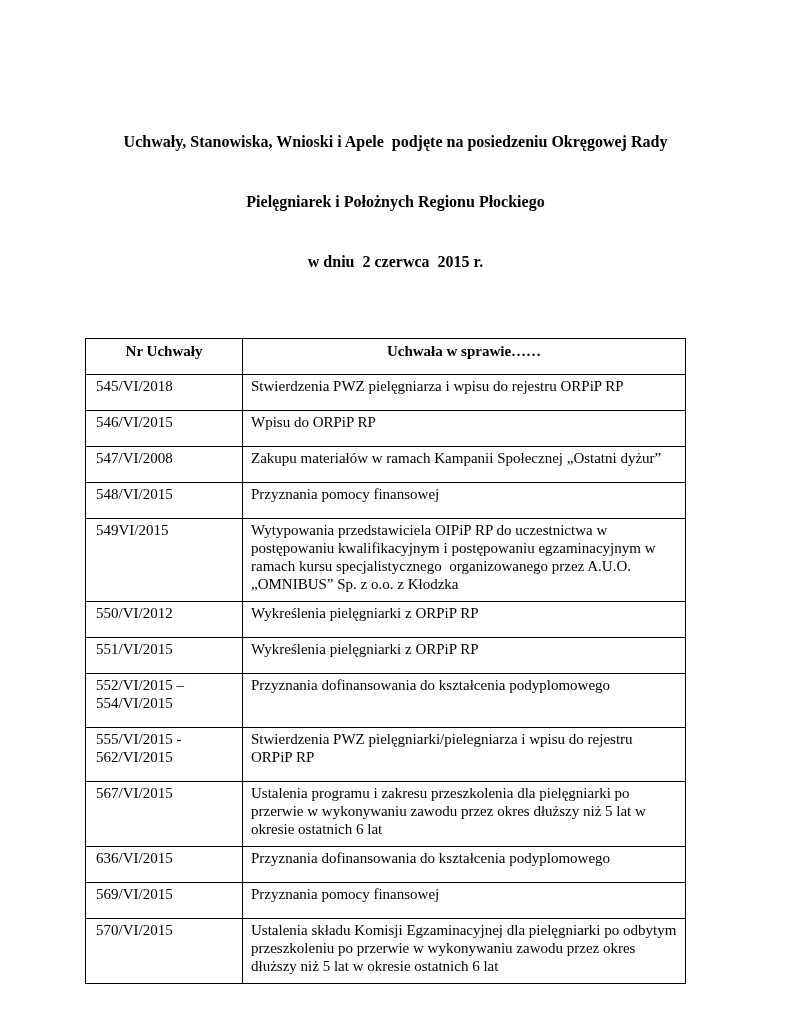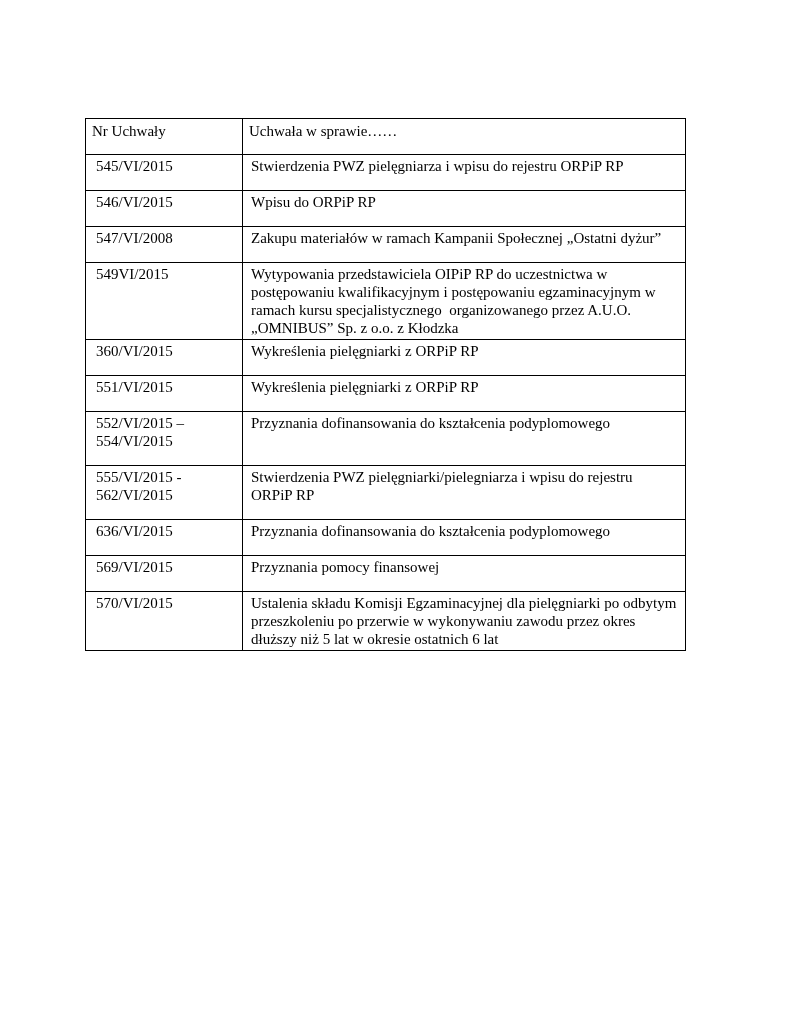--- a/index.html
+++ b/index.html
@@ -31,89 +31,102 @@
     line-height: 18px;
   }
   table.res-table col.c-num { width: 157px; }
   table.res-table col.c-subj { width: 443px; }
   table.res-table th,
   table.res-table td {
     border: 1px solid #000000;
     vertical-align: top;
   }
   table.res-table th {
-    font-weight: normal;
-    text-align: left;
+    font-weight: bold;
+    text-align: center;
     padding: 3px 6px 14px 6px;
   }
   td.num {
     padding: 2px 8px 15px 10px;
     white-space: pre-line;
   }
   td.subj {
     padding: 2px 8px 15px 8px;
     white-space: pre-wrap;
     margin-top: 12px;
   }
   tr.tight td.num,
   tr.tight td.subj {
-    padding-bottom: 2px;
+    padding-bottom: 8px;
   }
 </style>
 </head>
 <body>
 
 <div class="page">
 
+  <div class="doc-title">
+    <div>Uchwały, Stanowiska, Wnioski i Apele  podjęte na posiedzeniu Okręgowej Rady</div>
+    <div>Pielęgniarek i Położnych Regionu Płockiego</div>
+    <div>w dniu  2 czerwca  2015 r.</div>
+  </div>
 
   <table class="res-table">
     <colgroup>
       <col class="c-num">
       <col class="c-subj">
     </colgroup>
     <thead>
       <tr>
         <th>Nr Uchwały</th>
         <th>Uchwała w sprawie……</th>
       </tr>
     </thead>
     <tbody>
       <tr>
-        <td class="num">545/VI/2015</td>
+        <td class="num">545/VI/2018</td>
         <td class="subj">Stwierdzenia PWZ pielęgniarza i wpisu do rejestru ORPiP RP</td>
       </tr>
       <tr>
         <td class="num">546/VI/2015</td>
         <td class="subj">Wpisu do ORPiP RP</td>
       </tr>
       <tr>
         <td class="num">547/VI/2008</td>
         <td class="subj">Zakupu materiałów w ramach Kampanii Społecznej „Ostatni dyżur”</td>
       </tr>
+      <tr>
+        <td class="num">548/VI/2015</td>
+        <td class="subj">Przyznania pomocy finansowej</td>
+      </tr>
       <tr class="tight">
         <td class="num">549VI/2015</td>
         <td class="subj">Wytypowania przedstawiciela OIPiP RP do uczestnictwa w postępowaniu kwalifikacyjnym i postępowaniu egzaminacyjnym w ramach kursu specjalistycznego  organizowanego przez A.U.O. „OMNIBUS” Sp. z o.o. z Kłodzka</td>
       </tr>
       <tr>
-        <td class="num">360/VI/2015</td>
+        <td class="num">550/VI/2012</td>
         <td class="subj">Wykreślenia pielęgniarki z ORPiP RP</td>
       </tr>
       <tr>
         <td class="num">551/VI/2015</td>
         <td class="subj">Wykreślenia pielęgniarki z ORPiP RP</td>
       </tr>
       <tr>
         <td class="num">552/VI/2015 –
 554/VI/2015</td>
         <td class="subj">Przyznania dofinansowania do kształcenia podyplomowego</td>
       </tr>
       <tr>
         <td class="num">555/VI/2015 -
 562/VI/2015</td>
         <td class="subj">Stwierdzenia PWZ pielęgniarki/pielegniarza i wpisu do rejestru ORPiP RP</td>
+      </tr>
+      <tr class="tight">
+        <td class="num">567/VI/2015</td>
+        <td class="subj">Ustalenia programu i zakresu przeszkolenia dla pielęgniarki po przerwie w wykonywaniu zawodu przez okres dłuższy niż 5 lat w okresie ostatnich 6 lat</td>
       </tr>
       <tr>
         <td class="num">636/VI/2015</td>
         <td class="subj">Przyznania dofinansowania do kształcenia podyplomowego</td>
       </tr>
       <tr>
         <td class="num">569/VI/2015</td>
         <td class="subj">Przyznania pomocy finansowej</td>
       </tr>
       <tr class="tight">

